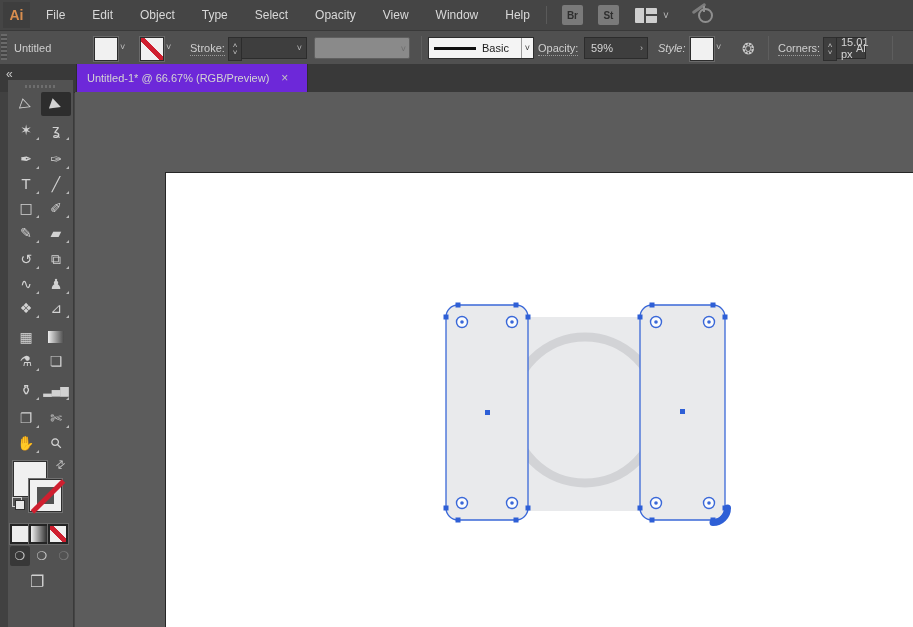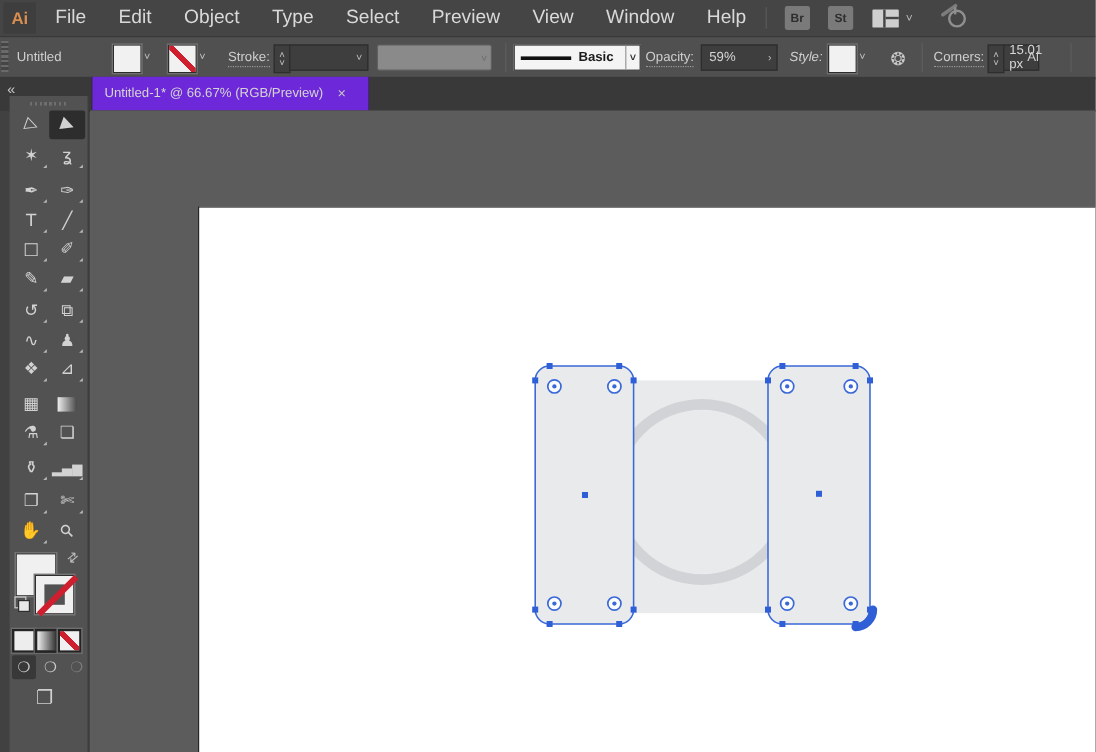--- a/index.html
+++ b/index.html
@@ -5,21 +5,21 @@
   html,body{margin:0;padding:0;}
   body{width:913px;height:627px;overflow:hidden;background:#454545;
        font-family:"Liberation Sans","DejaVu Sans",sans-serif;color:#d6d6d6;
        position:relative;-webkit-font-smoothing:antialiased;}
 
   
   .menubar{position:absolute;left:0;top:0;width:913px;height:30px;background:#454545;
            display:flex;align-items:center;}
   .ai-logo{width:27px;height:26px;margin-left:3px;background:#3e3e3e;color:#d98e4f;
            font-weight:bold;font-size:14px;display:flex;align-items:center;justify-content:center;}
-  .menu-items{display:flex;gap:27px;margin-left:16px;font-size:16px;color:#d9d9d9;}
+  .menu-items{display:flex;gap:27px;margin-left:16px;font-size:12px;color:#d9d9d9;}
   .menu-items span{cursor:default;}
   .mb-sep{width:1px;height:18px;background:#5a5a5a;margin:0 0 0 16px;}
   .sq-btn{width:21px;height:20px;background:#7a7a7a;color:#2e2e2e;font-size:10px;font-weight:bold;
           display:flex;align-items:center;justify-content:center;border-radius:2px;margin-left:15px;}
   .ws-icon{width:22px;height:15px;margin-left:16px;background:#cfcfcf;position:relative;border-radius:1px;}
   .ws-icon:before{content:"";position:absolute;left:9px;top:0;width:2px;height:100%;background:#454545;}
   .ws-icon:after{content:"";position:absolute;left:11px;top:6px;width:11px;height:2px;background:#454545;}
   .ws-chev{font-size:10px;color:#bdbdbd;margin-left:6px;}
   .power-wrap{position:relative;width:26px;height:22px;margin-left:20px;opacity:.75;}
   .brush-slash{position:absolute;left:2px;top:3px;width:16px;height:3px;background:#8f8f8f;
@@ -43,21 +43,21 @@
            align-items:center;justify-content:center;font-size:8px;line-height:7px;color:#c4c4c4;
            background:#3e3e3e;border:1px solid #2e2e2e;}
   .dfield{position:absolute;top:6px;height:22px;background:#3e3e3e;border:1px solid #2c2c2c;
           box-sizing:border-box;display:flex;align-items:center;color:#d6d6d6;}
   .dfield .val{flex:1;padding-left:6px;}
   .dfield .dchev{font-size:9px;color:#bdbdbd;padding:0 4px;}
   .profile-dd{position:absolute;top:6px;width:96px;height:22px;background:#8a8a8a;border-radius:2px;
               border:1px solid #5f5f5f;box-sizing:border-box;}
   .profile-dd .dchev{position:absolute;right:3px;top:6px;font-size:9px;color:#6d6d6d;}
   .brushfield{position:absolute;top:6px;width:106px;height:22px;background:#f4f4f4;border:1px solid #2c2c2c;
-              box-sizing:border-box;display:flex;align-items:center;color:#1b1b1b;font-weight:bold;}
+              box-sizing:border-box;display:flex;align-items:center;color:#1b1b1b;}
   .brushline{width:42px;height:3px;background:#101010;margin-left:5px;}
   .brushfield .bval{margin-left:6px;font-size:11px;}
   .brushfield .dchev{margin-left:auto;border-left:1px solid #9a9a9a;align-self:stretch;
                      display:flex;align-items:center;padding:0 3px;color:#333;font-size:9px;}
   .osep{position:absolute;top:5px;width:1px;height:24px;background:#5e5e5e;}
   .recolor{position:absolute;top:9px;font-size:15px;color:#c9c9c9;}
 
   
   .tabbar{position:absolute;left:0;top:64px;width:913px;height:28px;background:#393939;
           border-bottom:1px solid #2d2d2d;}
@@ -118,21 +118,21 @@
 <body>
 
 <div class="menubar">
   <div class="ai-logo">Ai</div>
   <div class="menu-items">
     <span>File</span>
     <span>Edit</span>
     <span>Object</span>
     <span>Type</span>
     <span>Select</span>
-    <span>Preview</span>
+    <span>Opacity</span>
     <span>View</span>
     <span>Window</span>
     <span>Help</span>
   </div>
   <div class="mb-sep"></div>
   <div class="sq-btn">Br</div>
   <div class="sq-btn">St</div>
   <div class="ws-icon"></div>
   <span class="ws-chev">˅</span>
   <div class="power-wrap">

